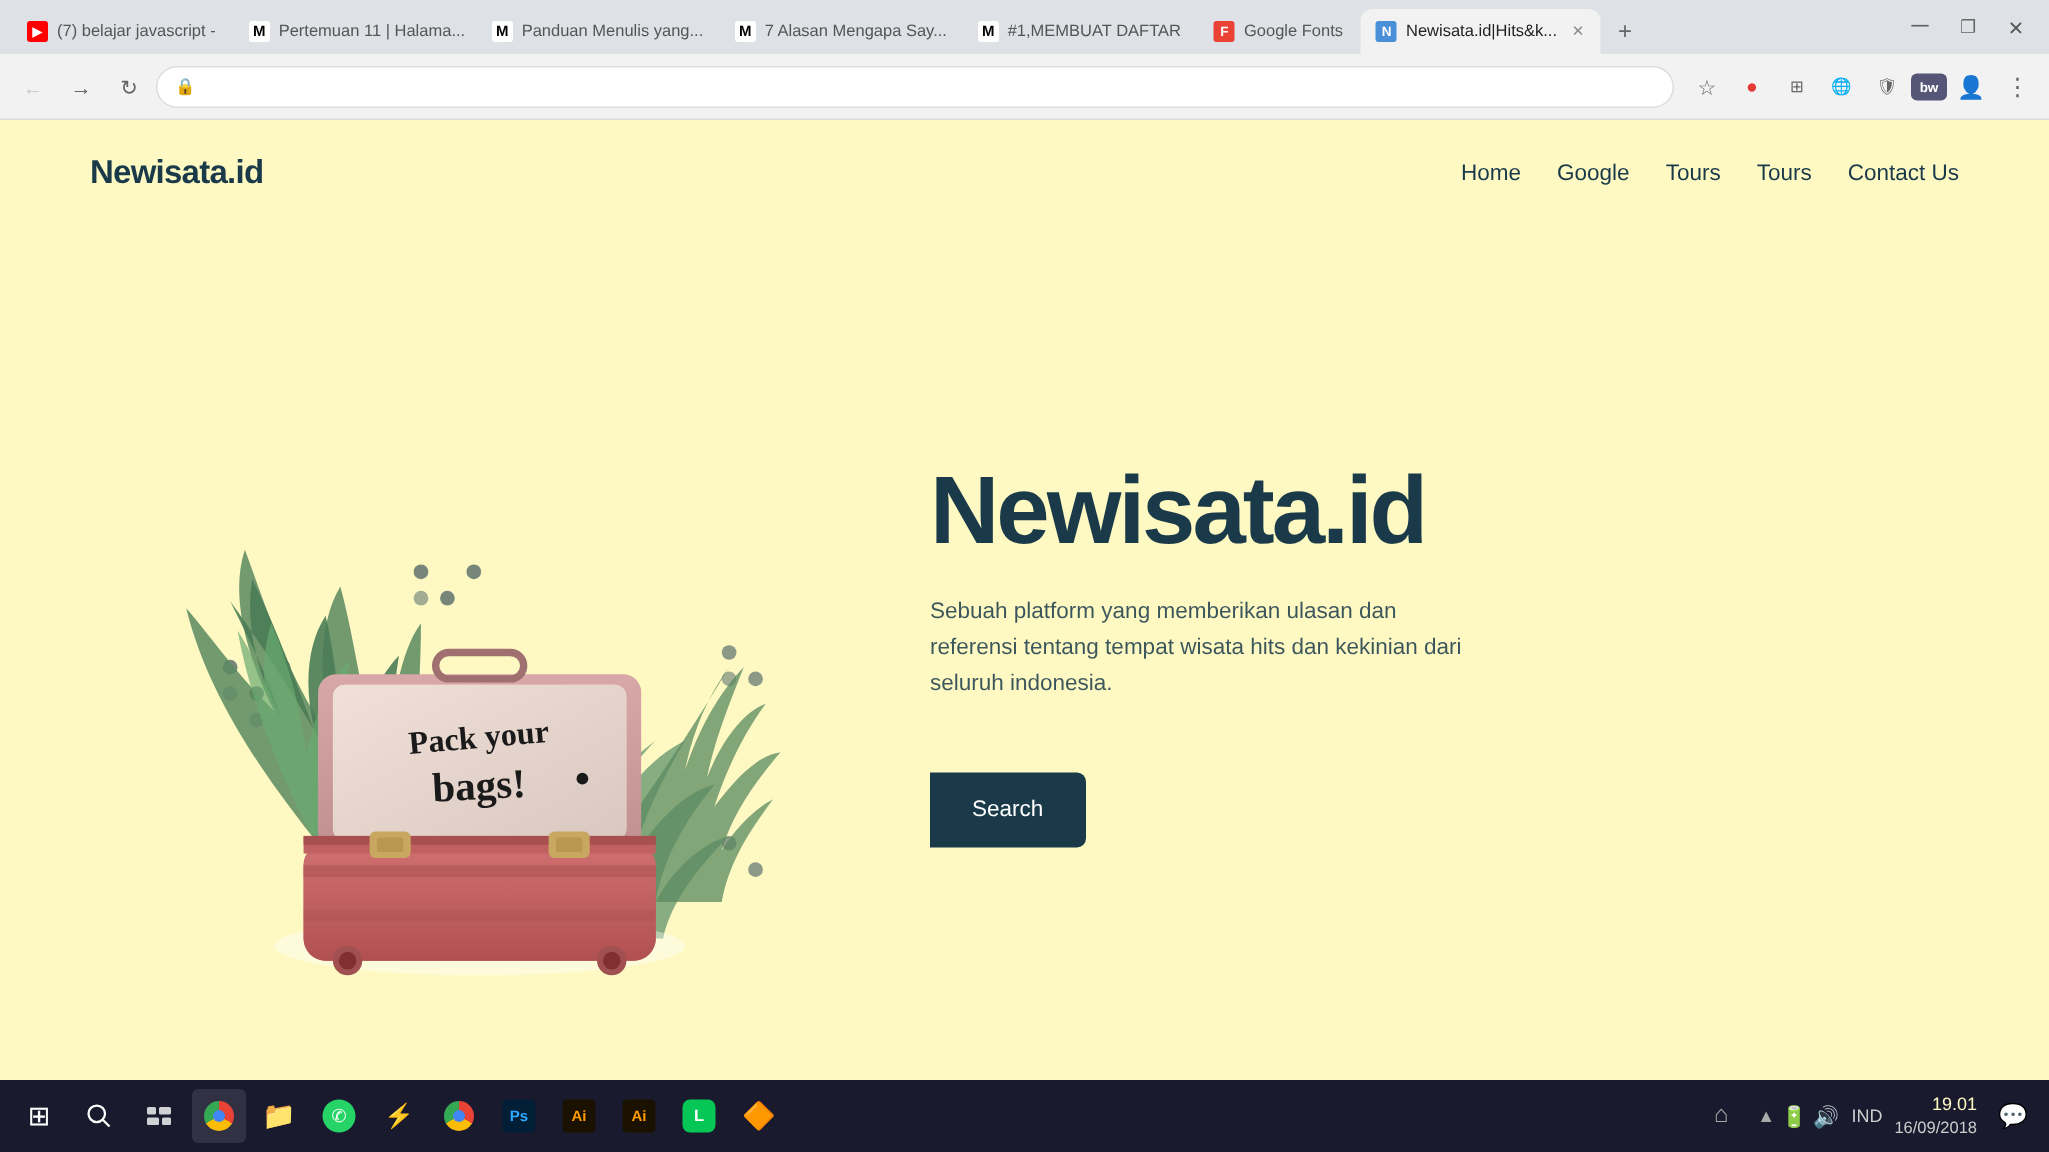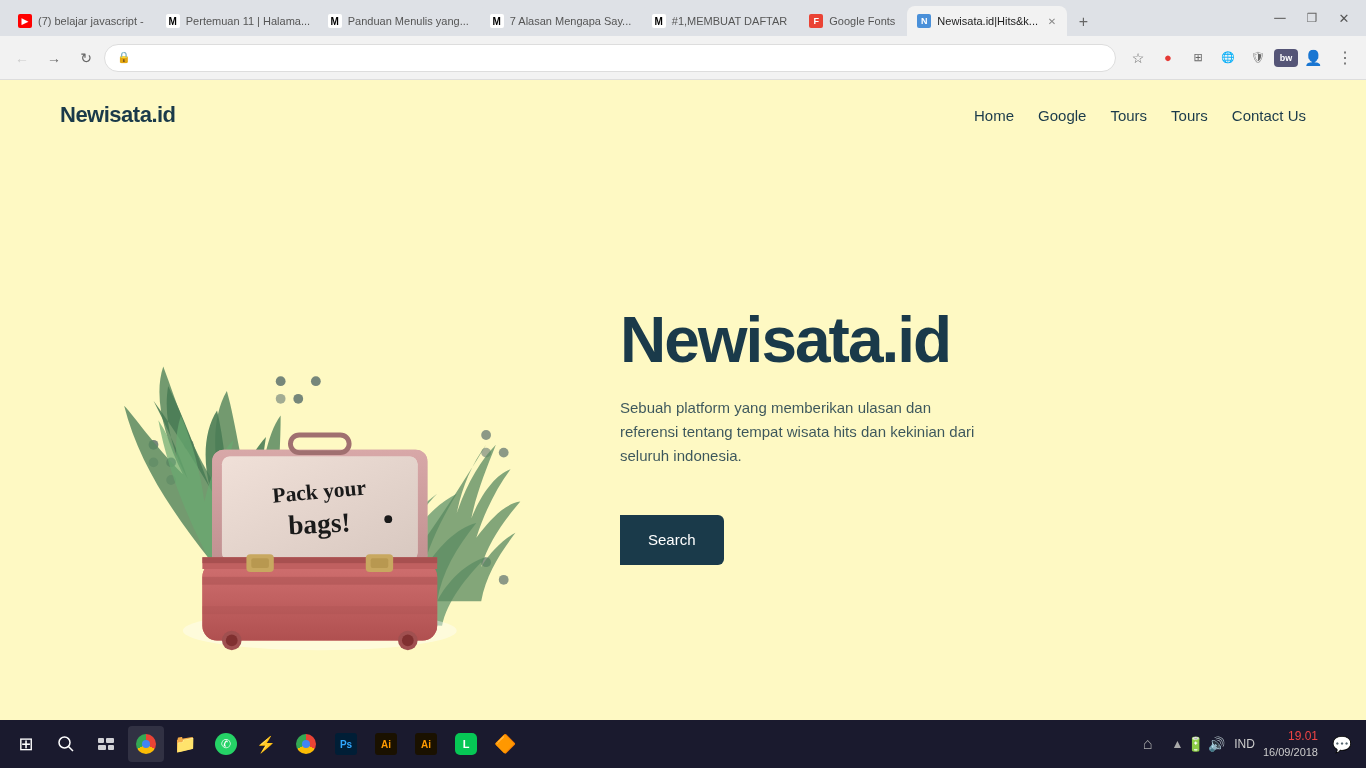--- a/index.html
+++ b/index.html
@@ -542,20 +542,20 @@
 
     <div class="taskbar-right">
       <div class="taskbar-notification">⌂</div>
       <div style="display:flex;align-items:center;gap:4px;color:#aaa;font-size:12px;">
         <span>▲</span>
         <div style="font-size:14px;">🔋</div>
         <div style="font-size:14px;">🔊</div>
       </div>
       <span style="color:#ccc;font-size:12px;">IND</span>
       <div class="taskbar-time">
-        <div style="color:#ef4444;font-size:12px;">19.01</div>
+        <div style="color:#fef9c3;font-size:12px;">19.01</div>
         <div style="color:#ccc;font-size:11px;text-align:right;">16/09/2018</div>
       </div>
       <div class="taskbar-notification">💬</div>
     </div>
   </div>
 
 </div>
 
 </body></html>

